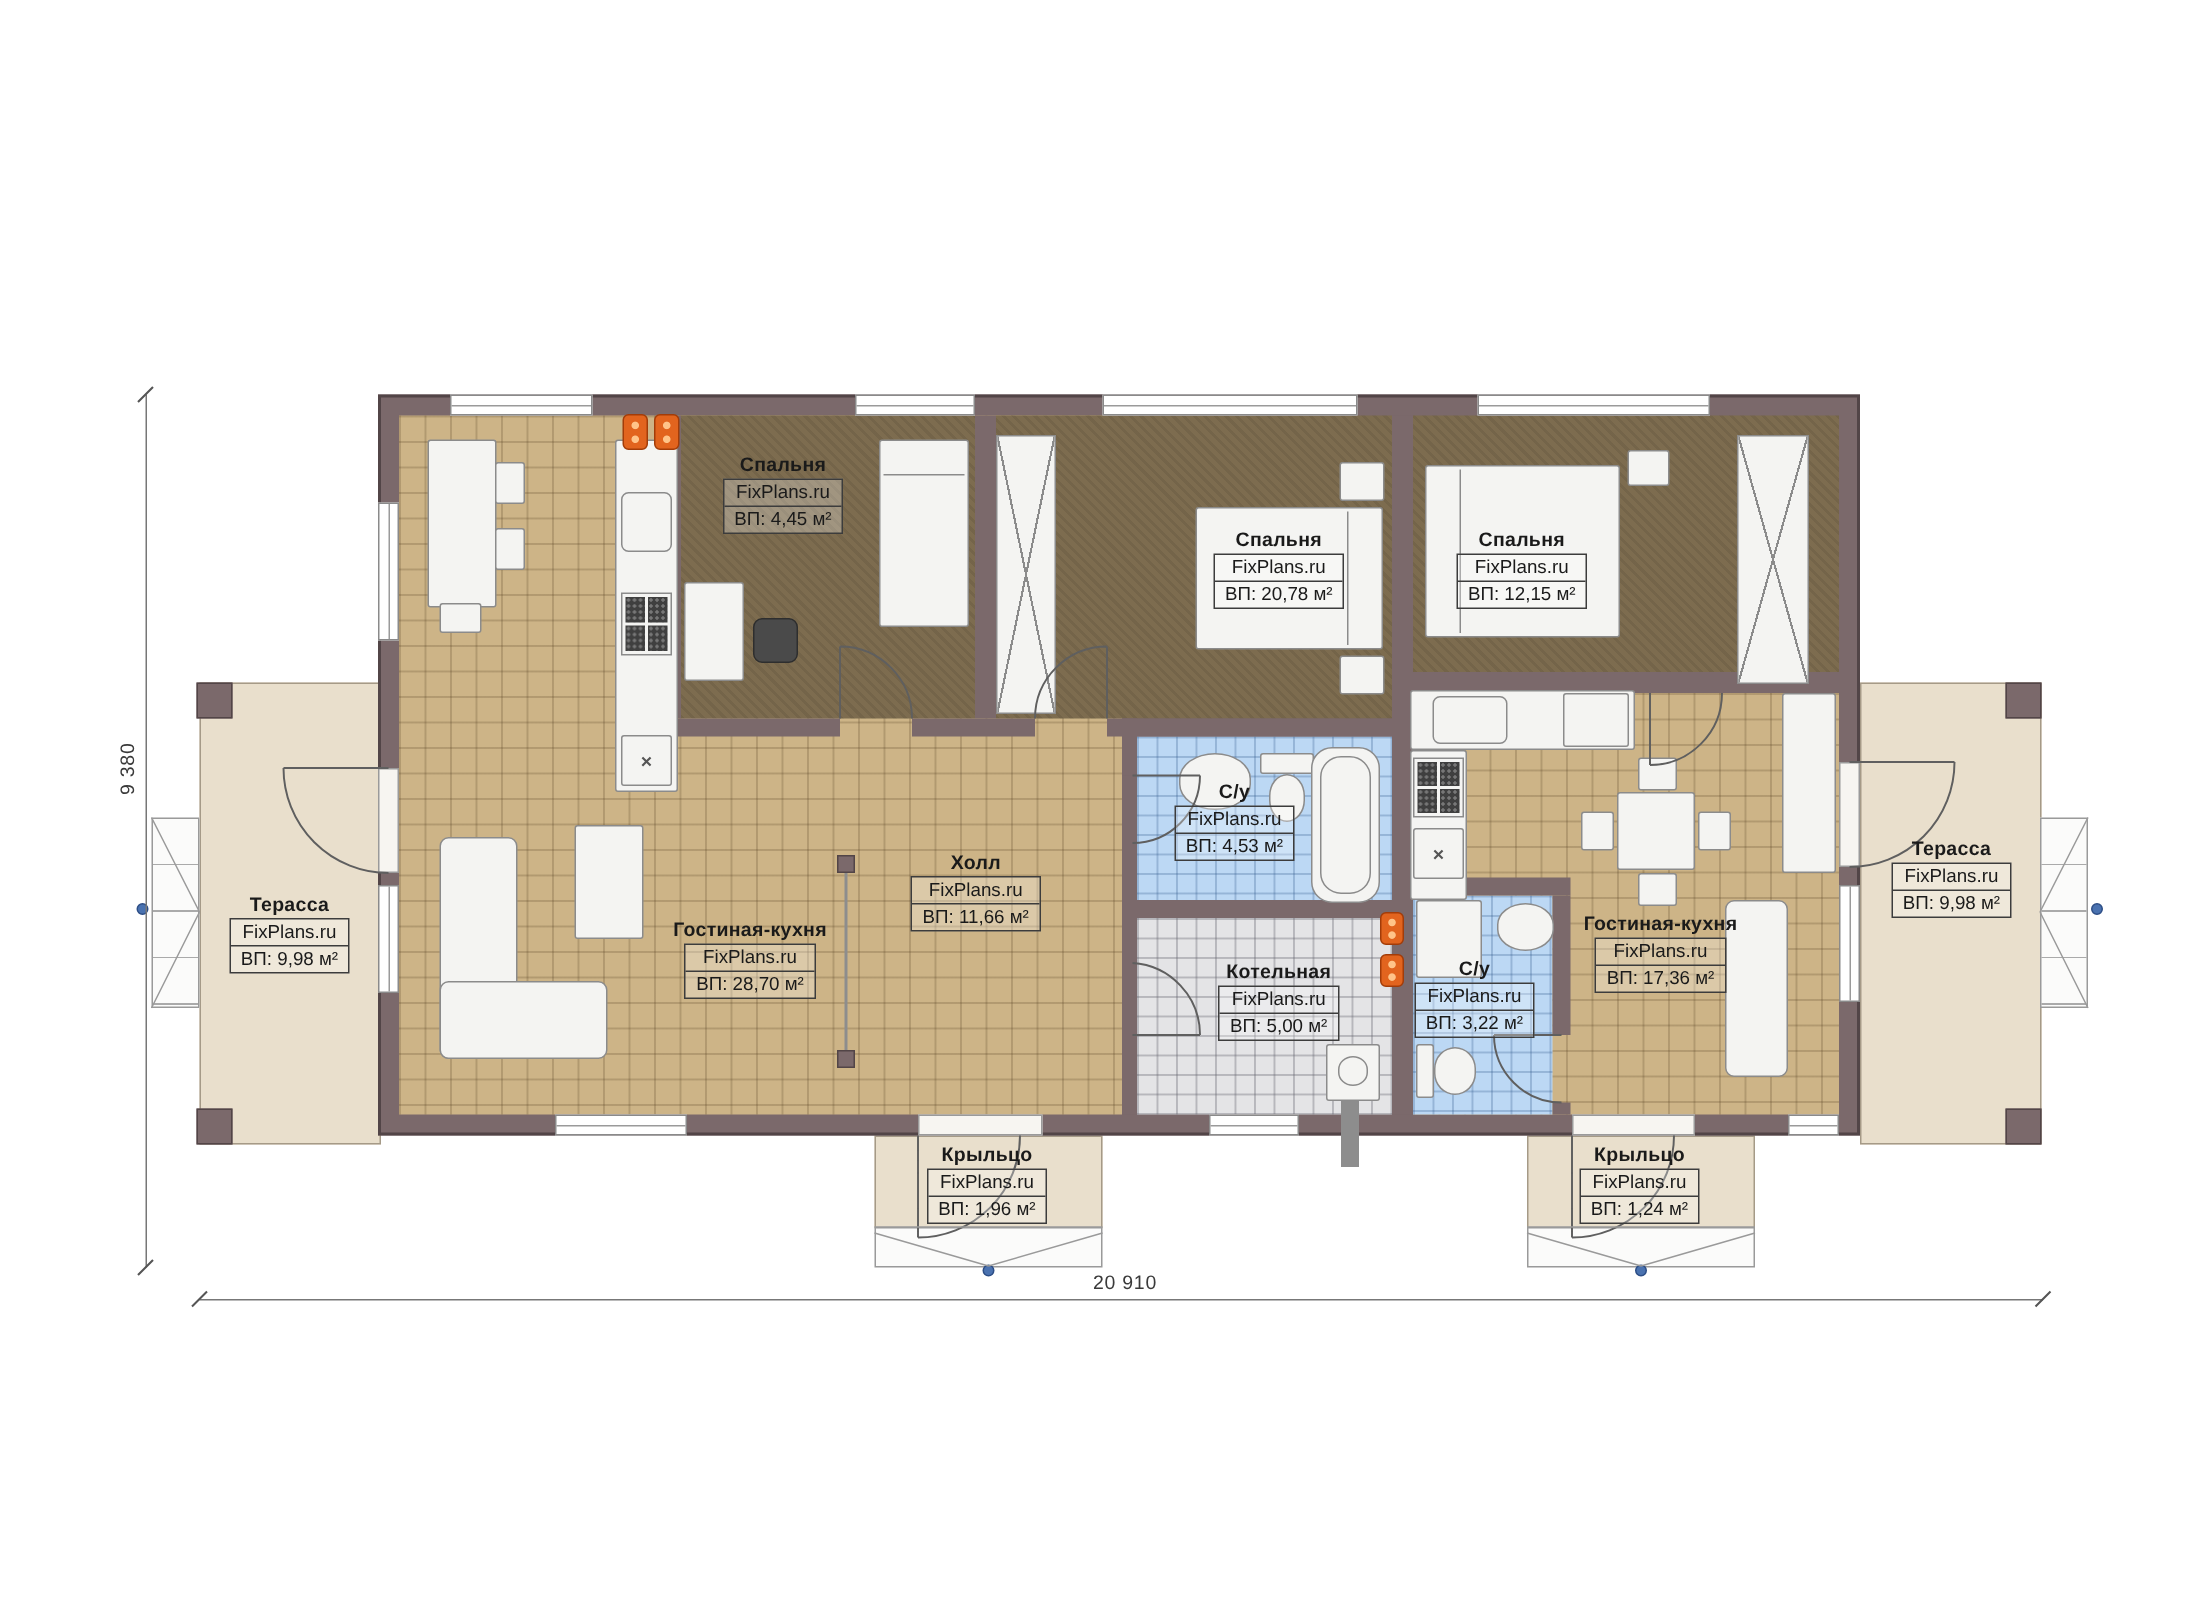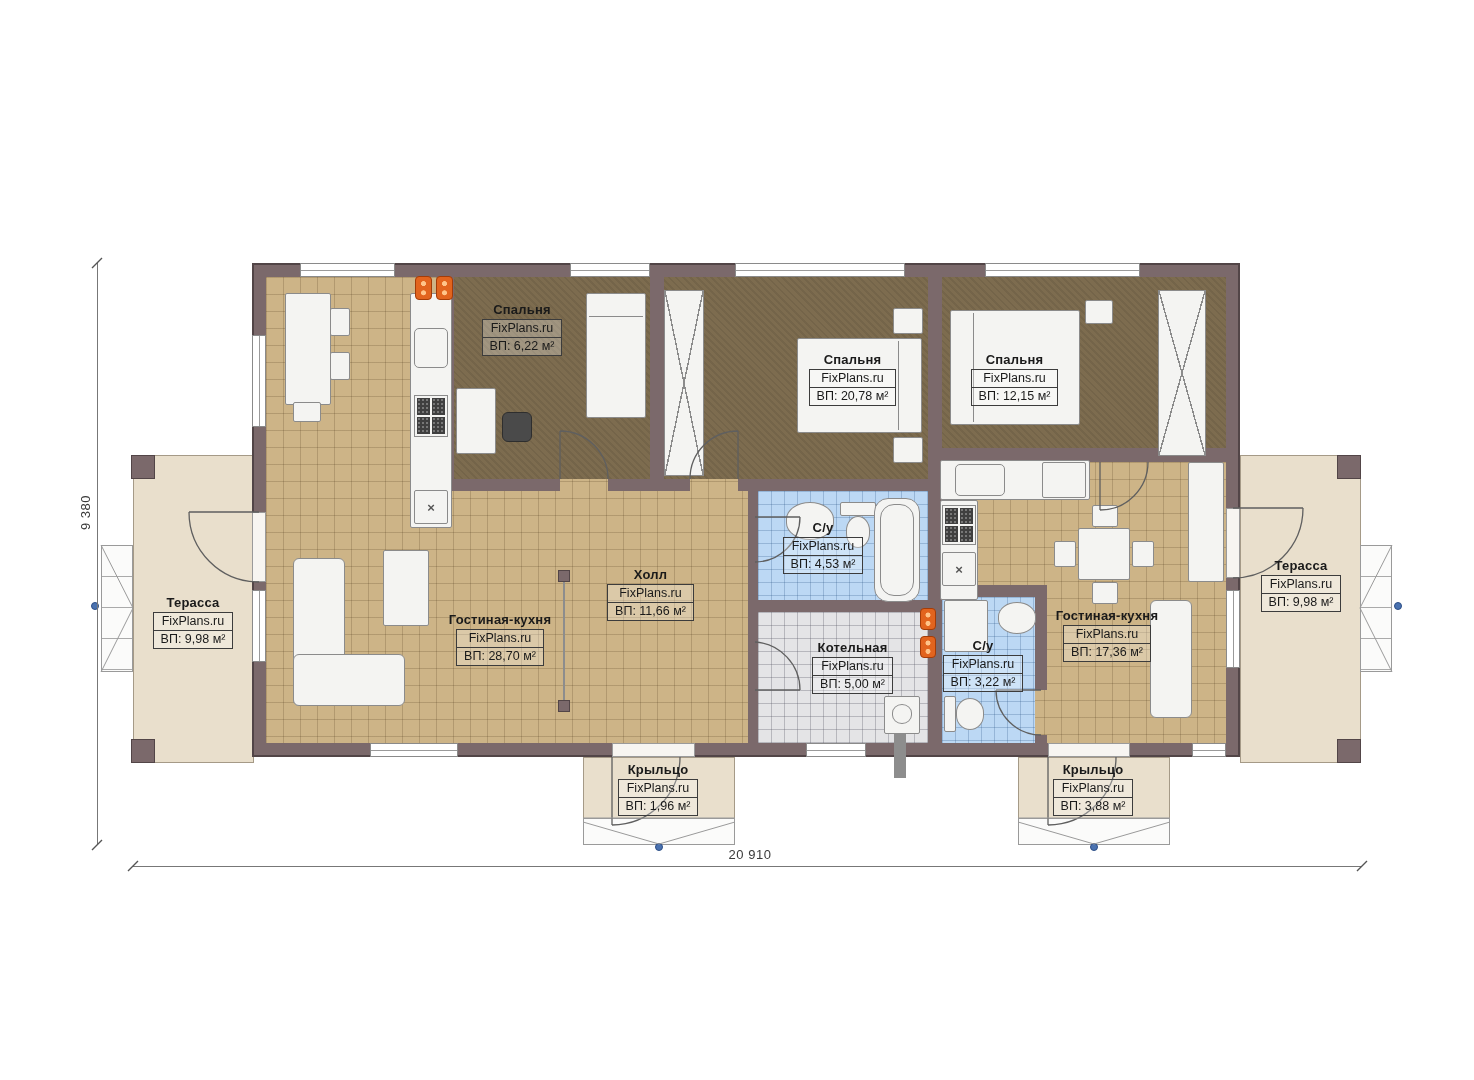--- a/index.html
+++ b/index.html
@@ -223,21 +223,21 @@
     </g>
     <g stroke="#555" stroke-width="1.4">
       <path d="M92,268 L102,258 M92,850 L102,840 M128,871 L138,861 M1357,871 L1367,861"></path>
     </g>
   </svg>
 
   <div class="abs room-label" style="left:462px;top:302px;width:120px;">
     <div class="rl-name">Спальня</div>
     <div class="rl-box">
         <div class="rl-brand">FixPlans.ru</div>
-      <div class="rl-area">ВП: 6,22 м²</div>
+      <div class="rl-area">ВП: 4,45 м²</div>
       </div>
   </div>
   <div class="abs room-label" style="left:790px;top:352px;width:125px;">
     <div class="rl-name">Спальня</div>
     <div class="rl-box">
         <div class="rl-brand">FixPlans.ru</div>
       <div class="rl-area">ВП: 20,78 м²</div>
       </div>
   </div>
   <div class="abs room-label" style="left:952px;top:352px;width:125px;">
@@ -307,21 +307,21 @@
     <div class="rl-name">Крыльцо</div>
     <div class="rl-box">
         <div class="rl-brand">FixPlans.ru</div>
       <div class="rl-area">ВП: 1,96 м²</div>
       </div>
   </div>
   <div class="abs room-label" style="left:1032px;top:762px;width:122px;">
     <div class="rl-name">Крыльцо</div>
     <div class="rl-box">
         <div class="rl-brand">FixPlans.ru</div>
-      <div class="rl-area">ВП: 3,88 м²</div>
+      <div class="rl-area">ВП: 1,24 м²</div>
       </div>
   </div>
 
   <div class="abs dim-line" style="left:97px;top:263px;width:1px;height:582px;"></div>
   <div class="abs dim-text" style="left:55px;top:505px;transform:rotate(-90deg);transform-origin:center;width:60px;text-align:center;">9 380</div>
   <div class="abs dim-line" style="left:133px;top:866px;width:1229px;height:1px;"></div>
   <div class="abs dim-text" style="left:710px;top:847px;width:80px;text-align:center;">20 910</div>
 
 </div>
 

